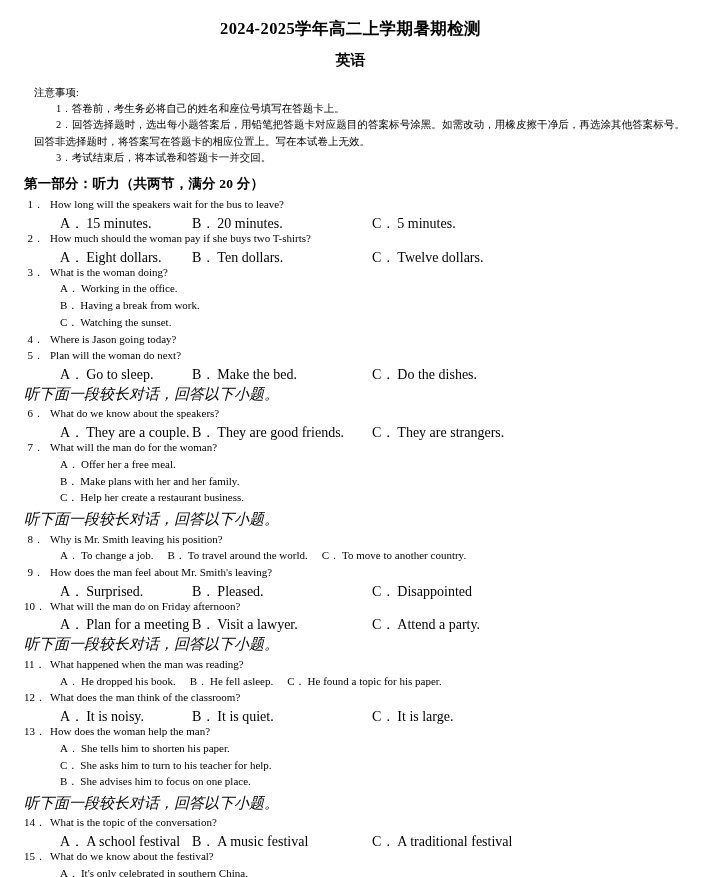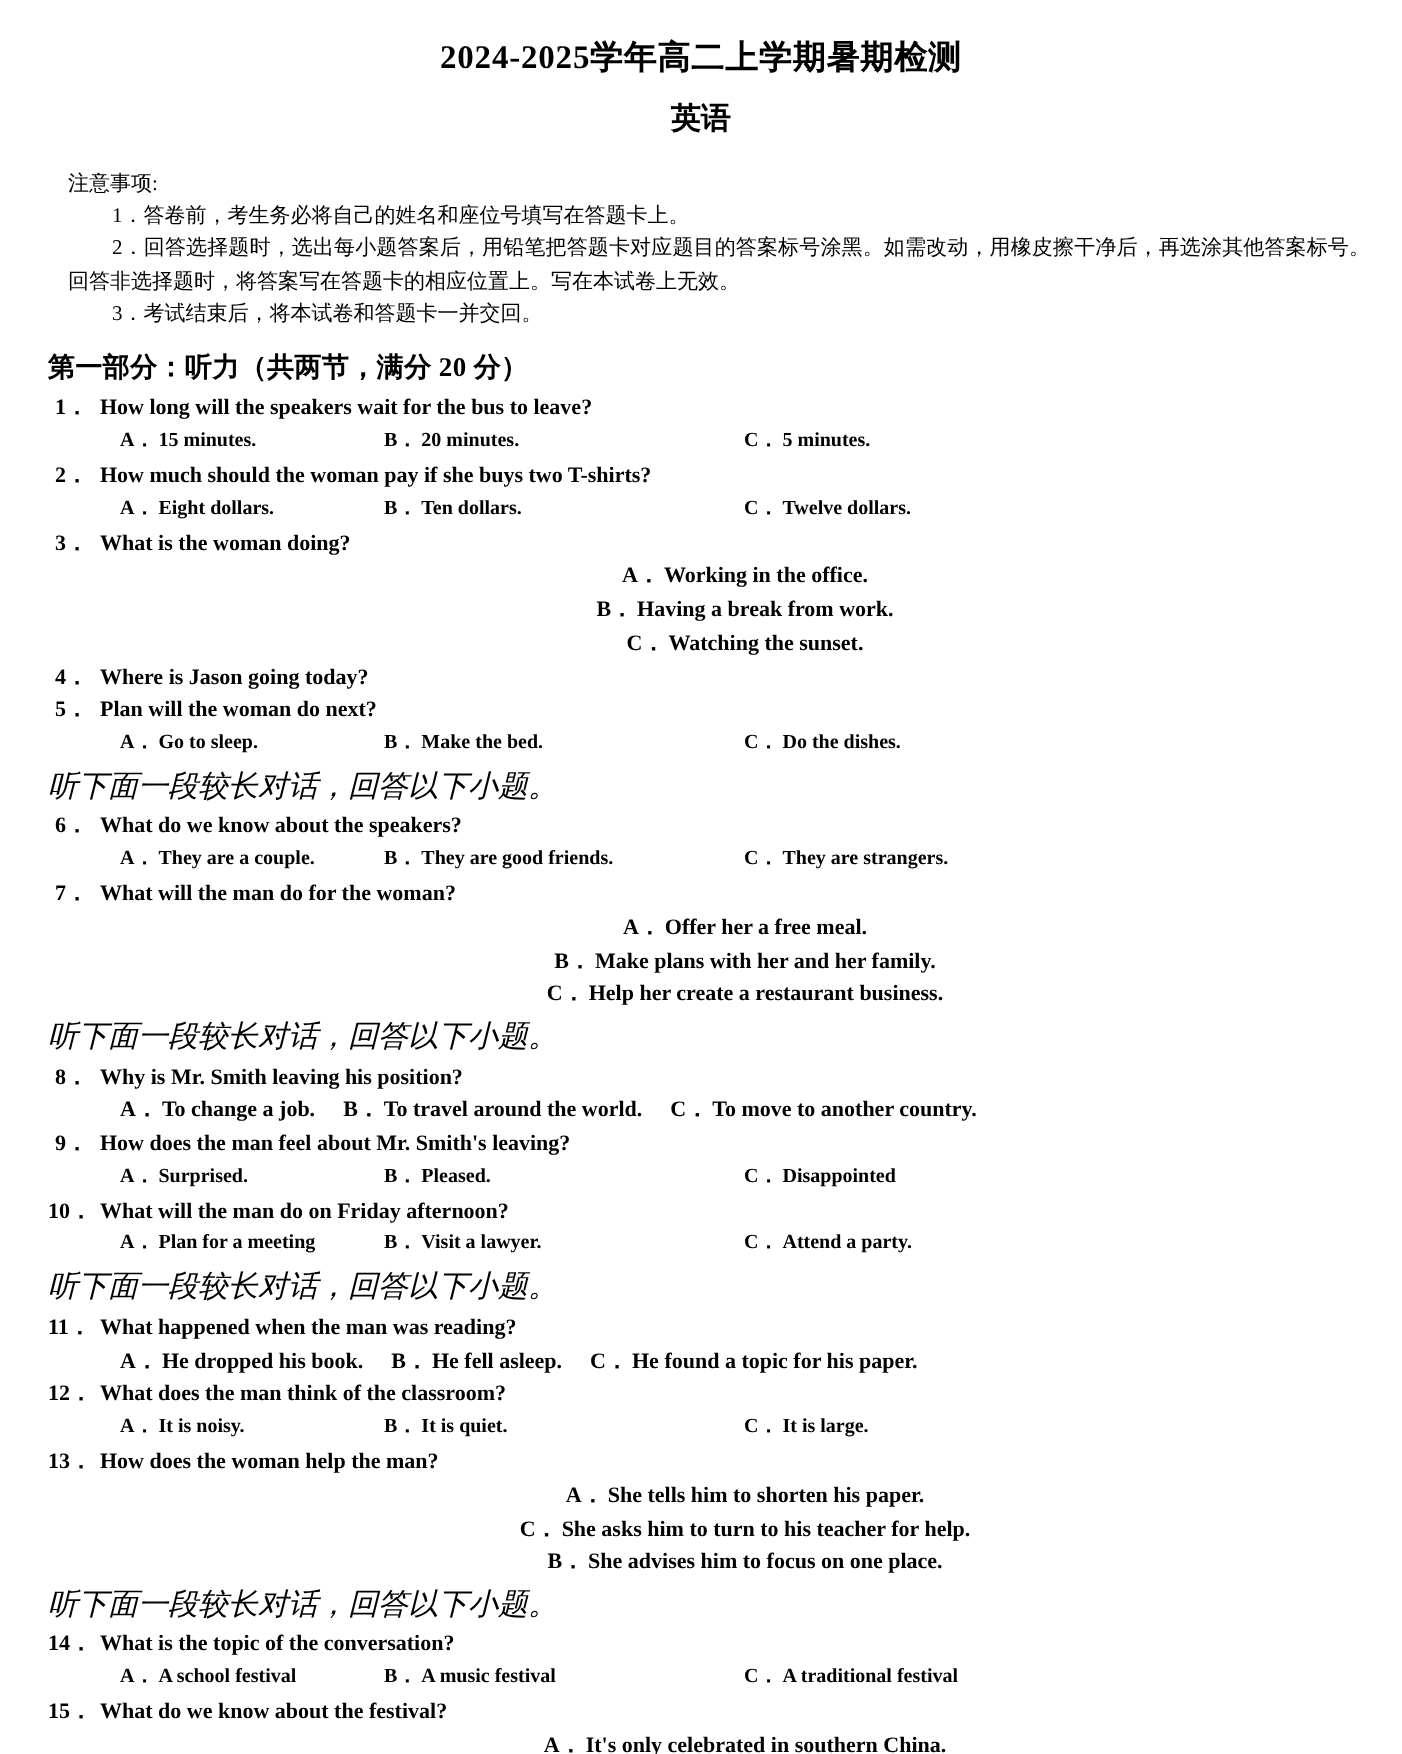--- a/index.html
+++ b/index.html
@@ -65,35 +65,34 @@
     font-size: 15px;
     line-height: 1.5;
     margin-left: -10px;
     margin-top: 2px;
     margin-bottom: 0px;
     font-style: italic;
   }
   .q {
     margin-left: -10px;
     margin-top: 0px;
-    font-weight: bold;
   }
   .q-stem {
     font-size: 11px;
     line-height: 1.52;
     white-space: nowrap;
   }
   .q-num {
     display: inline-block;
     width: 20px;
     text-align: right;
     margin-right: 6px;
   }
   .opts-cols {
-    font-size: 10px;
+    font-size: 14px;
     line-height: 1.52;
     position: relative;
     height: 17px;
     white-space: nowrap;
   }
   .opts-cols .opt {
     position: absolute;
     top: 0;
   }
   .opt-a { left: 36px; }
@@ -106,21 +105,20 @@
     white-space: nowrap;
   }
   .opts-flow .opt + .opt {
     margin-left: 14px;
     margin-top: 20px;
   }
   .opts-stack {
     font-size: 11px;
     line-height: 1.52;
     padding-left: 36px;
-    text-align: center;
   }
   .opts-stack .opt {
     display: block;
     white-space: nowrap;
   }
   .lbl {
     margin-right: 2px;
   }
 </style>
 </head>

